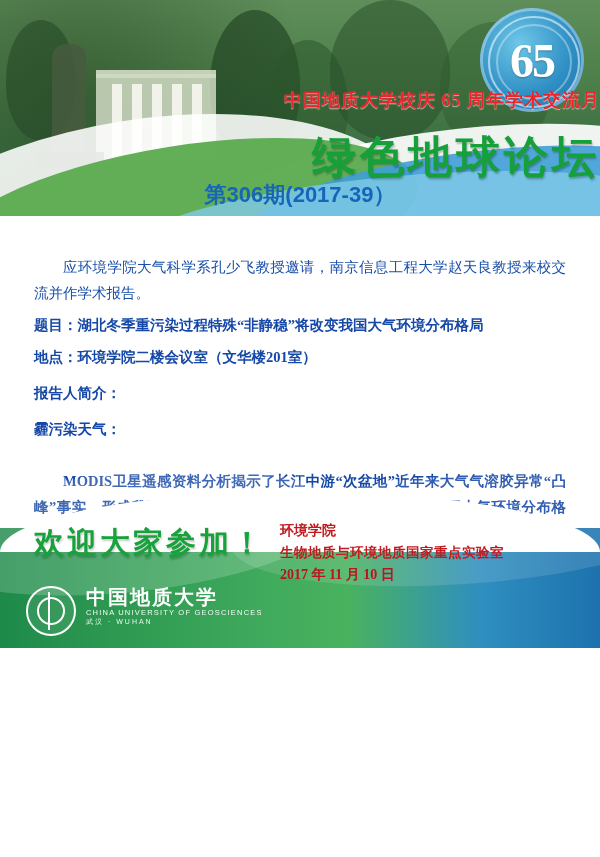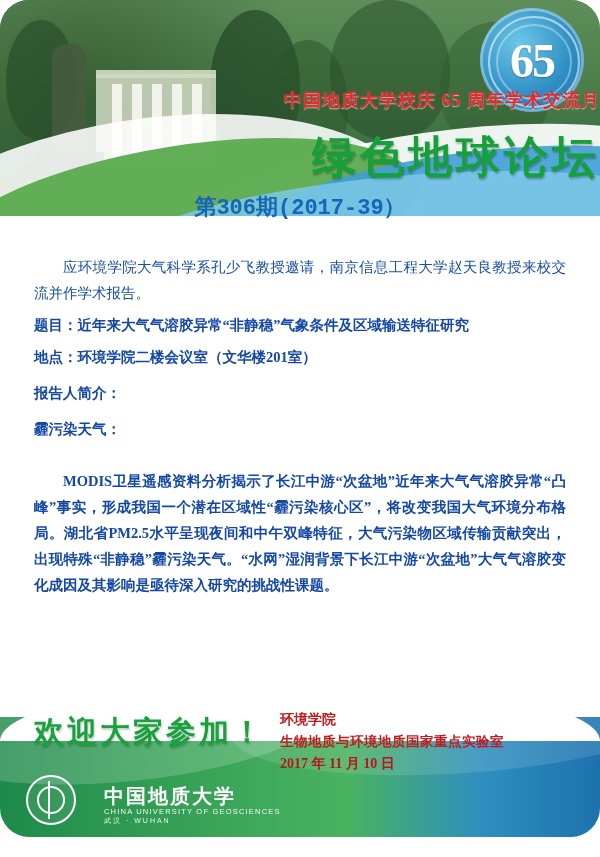--- a/index.html
+++ b/index.html
@@ -10,24 +10,23 @@
     width: 600px;
     height: 857px;
     font-family: "Liberation Sans", sans-serif;
     background: #ffffff;
     overflow: hidden;
   }
 
   .poster {
     position: relative;
     width: 600px;
-    height: 837px;
+    height: 648px;
     background: #ffffff;
     overflow: hidden;
-    border-radius: 29px;
   }
 
   
   .header {
     position: absolute;
     left: 0; top: 0;
     width: 600px;
     height: 216px;
     overflow: hidden;
     background: linear-gradient(160deg, #2f6f3e 0%, #3d8a49 30%, #59a85c 60%, #7cc06a 100%);
@@ -155,24 +154,24 @@
     text-align: right;
     font-family: "Liberation Serif", serif;
     font-weight: bold;
     font-size: 44px;
     letter-spacing: 4px;
     color: #15a03a;
     text-shadow: 1px 2px 2px rgba(0,0,0,0.25);
   }
   .issue-line {
     position: absolute;
-    left: 0; top: 192px;
+    left: 0; top: 180px;
     width: 600px;
     text-align: center;
-    font-family: Liberation Mono, monospace;
+    font-family: Liberation Sans, sans-serif;
     font-weight: bold;
     font-size: 22px;
     color: #1566b8;
   }
 
   
   .body-wrap {
     position: absolute;
     left: 34px; top: 228px;
     width: 532px;
@@ -243,22 +242,22 @@
     line-height: 22px;
     color: #c11a1f;
   }
   .signature .org2 { font-size: 13.5px; letter-spacing: 0.5px; }
   .signature .date { color: #b8161b; }
 
   .logo-block {
     position: absolute;
     left: 26px; bottom: 12px;
     display: flex;
-    align-items: flex-end;
-    gap: 28px;
+    align-items: flex-start;
+    gap: 10px;
   }
   .logo-mark {
     width: 46px; height: 46px;
     border-radius: 50%;
     border: 2px solid #ffffff;
     position: relative;
     background: rgba(255,255,255,0.08);
   }
   .logo-mark::before {
     content: "";
@@ -334,21 +333,21 @@
 
   <div class="anniv-line">中国地质大学校庆 65 周年学术交流月</div>
   <div class="main-title">绿色地球论坛</div>
   <div class="issue-line">第306期(2017-39）</div>
 
   <div class="body-wrap">
 
     <p class="p plain indent">应环境学院大气科学系孔少飞教授邀请，南京信息工程大学赵天良教授来校交流并作学术报告。</p>
 
     <p class="p">
-      <span class="label">题目：</span><span>近年来大气气溶胶异常“非静稳”气象条件及区域输送特征研究</span>
+      <span class="label">题目：</span><span>湖北冬季重污染过程特殊“非静稳”将改变我国大气环境分布格局</span>
     </p>
 
 
     <p class="p">
       <span class="label">地点：</span><span>环境学院二楼会议室（文华楼201室）</span>
     </p>
 
     <div class="gap-sm"></div>
 
     <p class="p">报告人简介：</p>

